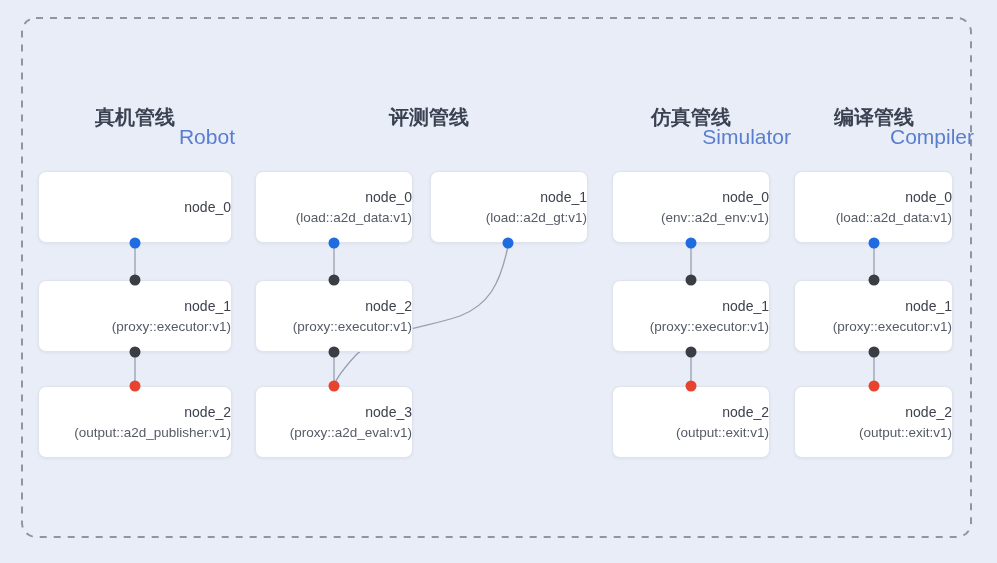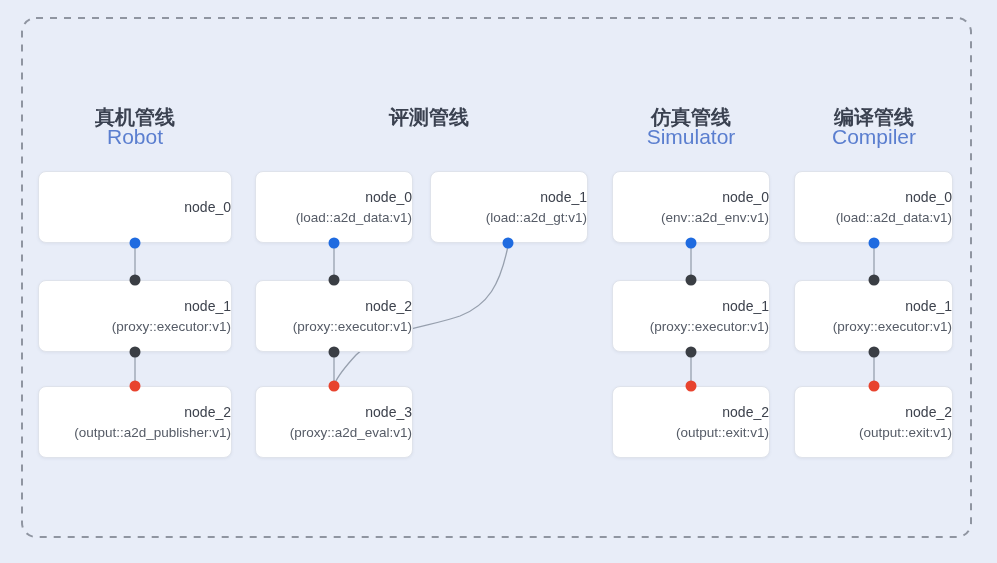--- a/index.html
+++ b/index.html
@@ -67,21 +67,21 @@
   .tzh{
     position:absolute;top:62px;width:200px;height:28px;
     text-align:center;line-height:28px;
     font-size:20px;font-weight:700;
     color:var(--title-zh-text);
     z-index:2;
     margin-top:41px;
   }
   .ten{
     position:absolute;top:122px;width:200px;height:30px;
-    text-align:center;line-height:30px;
+    text-align:right;line-height:30px;
     font-size:21px;font-weight:400;
     color:var(--title-en-text);
     z-index:2;
   }
   svg.ports{z-index:3;}
   svg.edges{z-index:1;}
 </style>
 </head>
 <body>
 

